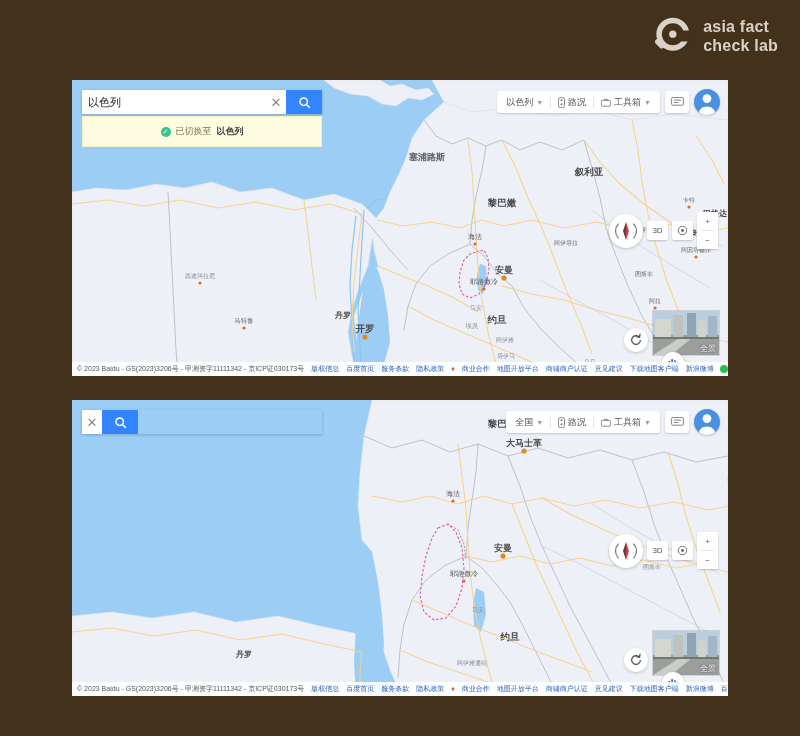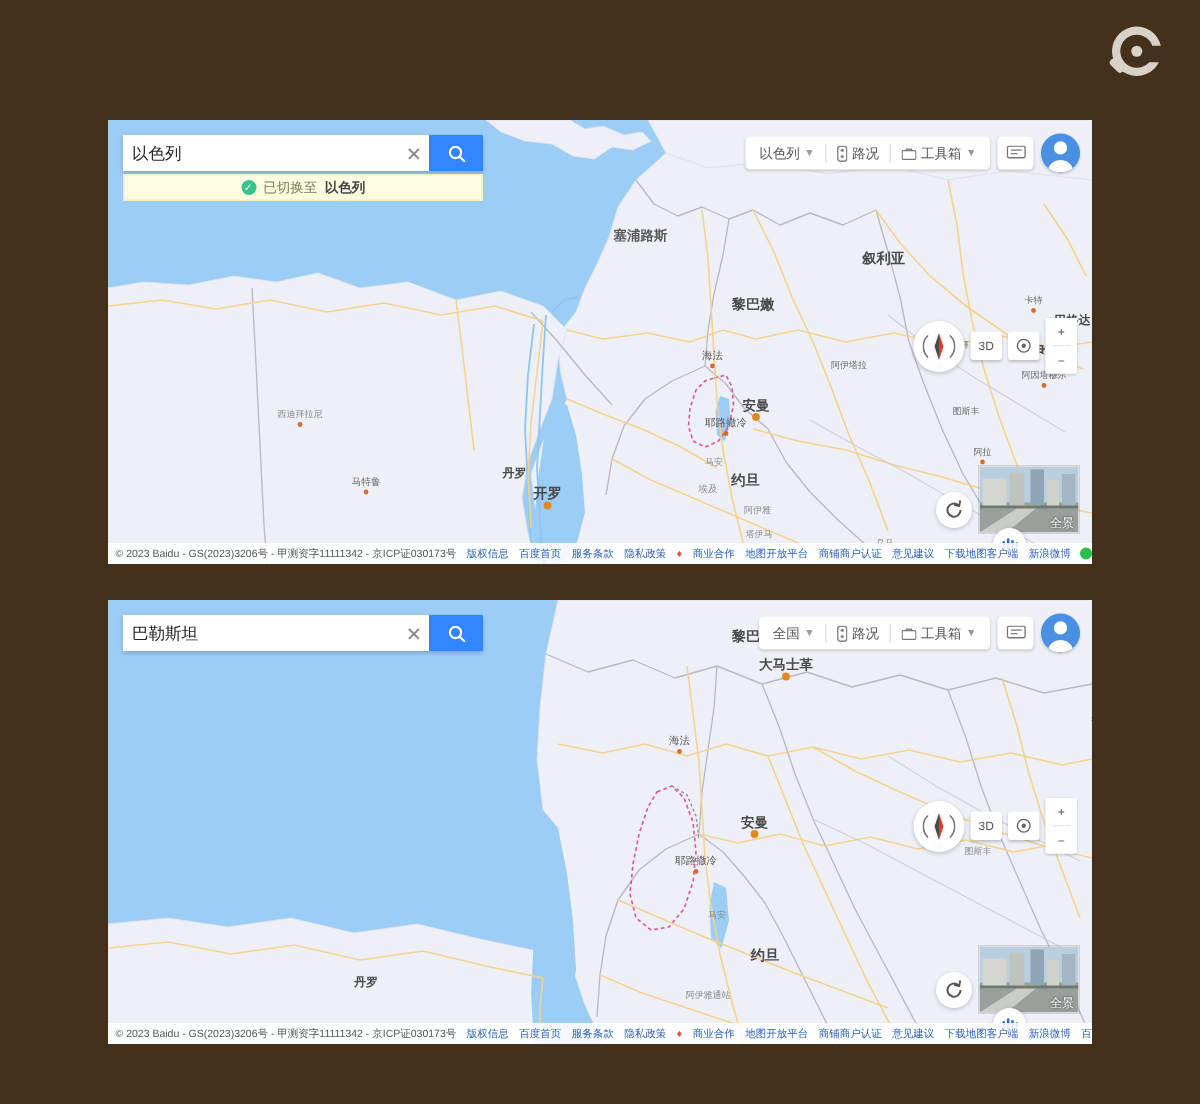--- a/index.html
+++ b/index.html
@@ -50,21 +50,21 @@
     width:20px;height:24px;background:#fff;display:flex;
     align-items:center;justify-content:center;cursor:pointer;
     color:#888;font-size:13px;line-height:1;
   }
   .search-btn{
     width:36px;height:24px;background:#3385ff;
     display:flex;align-items:center;justify-content:center;cursor:pointer;
   }
   .toast{
     margin-top:2px;background:#fdfbe0;border:1px solid #f3efc0;
-    height:18px;display:flex;align-items:center;justify-content:center;
+    height:31px;display:flex;align-items:center;justify-content:center;
     gap:5px;font-size:9px;color:#7a7a5a;box-sizing:border-box;
   }
   .toast b{color:#444;}
   .toast-ico{
     width:10px;height:10px;border-radius:50%;background:#36c48a;
     display:flex;align-items:center;justify-content:center;
     color:#fff;font-size:7px;line-height:1;flex:none;
   }
 
   
@@ -160,20 +160,24 @@
 </head>
 <body>
 
 <div class="brand">
   <svg class="brand-logo" viewBox="0 0 48 48">
     <path d="M26 4a18 18 0 1 1 0 36 18 18 0 0 1 0-36zm0 6a12 12 0 1 0 0 24 12 12 0 0 0 0-24z" fill="#d8d2c9"></path>
     <rect x="30" y="18" width="16" height="12" rx="2" fill="#44311c"></rect>
     <circle cx="26" cy="22" r="4" fill="#d8d2c9"></circle>
     <rect x="6" y="30" width="12" height="5.5" rx="2.7" transform="rotate(45 12 32)" fill="#d8d2c9"></rect>
   </svg>
+  <div class="brand-text">
+    <div>asia fact</div>
+    <div>check lab</div>
+  </div>
 </div>
 
 <div class="map-card" id="map-card-1">
   <div class="map-canvas">
     <svg class="map-svg" width="656" height="296" viewBox="0 0 656 296">
       <rect width="656" height="296" fill="#9bcdf5"></rect>
 
       <g fill="#eef0f8" stroke="#dfe2ee" stroke-width=".6">
 
         <path d="M252 0 L308 0 L318 6 L330 4 L344 10 L356 8 L362 14 L350 20 L336 18 L324 26 L310 24 L296 16 L278 14 L262 8 Z"></path>
@@ -462,21 +466,20 @@
         <circle cx="665" cy="87" r="1.6" fill="#d86a2a"></circle>
         <text x="665" y="82" text-anchor="middle" font-size="6.5" font-family="&quot;Liberation Sans&quot;,&quot;DejaVu Sans&quot;,sans-serif" fill="#6a6a6a">鲁特拜</text>
         <text x="580" y="169" text-anchor="middle" font-size="6" font-family="&quot;Liberation Sans&quot;,&quot;DejaVu Sans&quot;,sans-serif" fill="#8a8a8a">图斯丰</text>
         <text x="400" y="265" text-anchor="middle" font-size="6" font-family="&quot;Liberation Sans&quot;,&quot;DejaVu Sans&quot;,sans-serif" fill="#8a8a8a">阿伊雅通站</text>
         <text x="406" y="212" text-anchor="middle" font-size="6" font-family="&quot;Liberation Sans&quot;,&quot;DejaVu Sans&quot;,sans-serif" fill="#8a8a8a">马安</text>
       </svg>
   </div>
 
   <div class="search-wrap">
     <div class="search-row">
-      <input class="search-input" value="巴勒斯坦" style="">
       <div class="search-clear">✕</div>
       <div class="search-btn">
         <svg width="13" height="13" viewBox="0 0 16 16">
           <circle cx="7" cy="7" r="4.6" fill="none" stroke="#fff" stroke-width="1.8"></circle>
           <line x1="10.4" y1="10.4" x2="14" y2="14" stroke="#fff" stroke-width="1.8" stroke-linecap="round"></line>
         </svg>
       </div>
     </div>
   </div>
 

